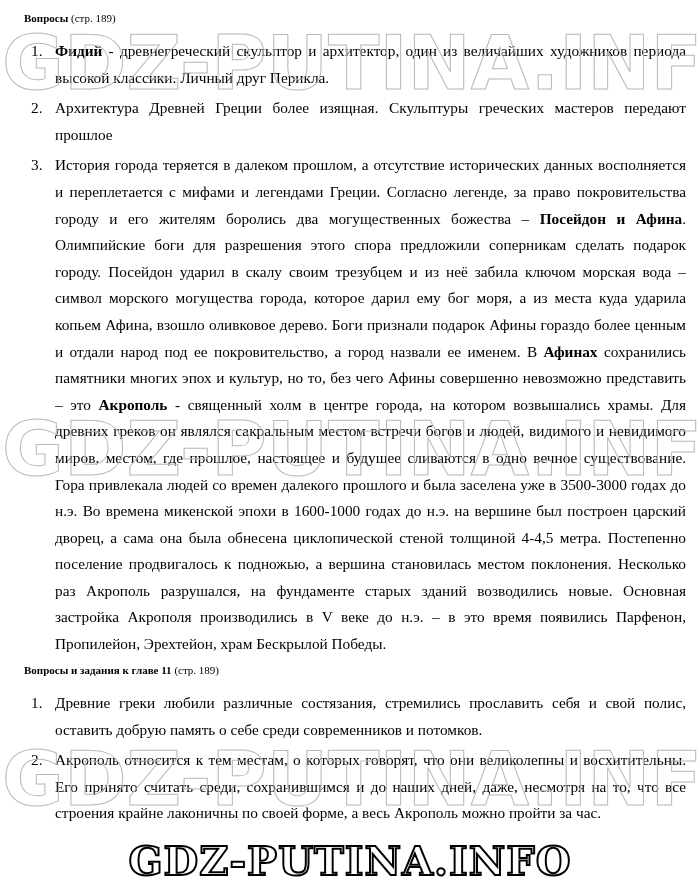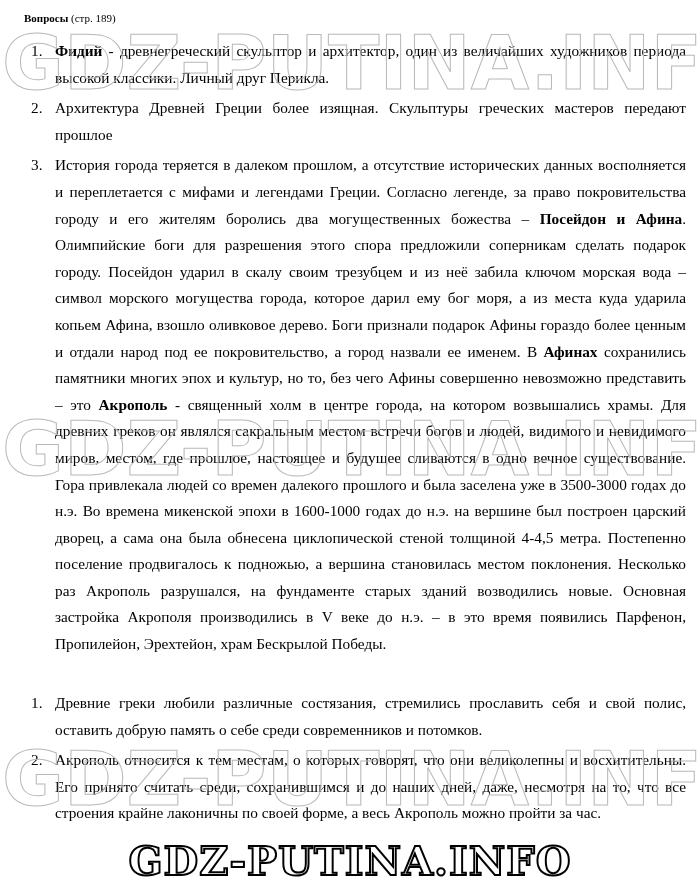--- a/index.html
+++ b/index.html
@@ -146,20 +146,23 @@
     <li class="qitem">
       <span class="num">2.</span>
       <span class="body">Архитектура Древней Греции более изящная. Скульптуры греческих мастеров передают прошлое</span>
     </li>
     <li class="qitem">
       <span class="num">3.</span>
       <span class="body">История  города теряется в далеком прошлом, а отсутствие исторических данных восполняется  и переплетается с мифами и легендами Греции. Согласно легенде, за право покровительства городу и его жителям боролись два могущественных божества – <b><b>Посейдон</b> и Афина</b>. Олимпийские боги для разрешения этого спора предложили соперникам сделать подарок городу. Посейдон ударил в скалу своим трезубцем и из неё забила ключом морская вода – символ морского могущества города, которое дарил ему бог моря, а из места куда ударила копьем Афина, взошло оливковое дерево. Боги признали подарок Афины гораздо более ценным и отдали народ под ее покровительство, а город назвали ее именем. В <b>Афинах</b> сохранились памятники многих эпох и культур, но то, без чего Афины совершенно невозможно представить – это <b>Акрополь</b> - священный холм в центре города, на котором возвышались храмы. Для древних греков он являлся сакральным местом встречи богов и людей, видимого и невидимого миров, местом, где прошлое, настоящее и будущее сливаются в одно вечное существование. Гора привлекала людей со времен далекого прошлого и была заселена уже в 3500-3000 годах до н.э. Во времена микенской эпохи в 1600-1000 годах до н.э. на вершине был построен царский дворец, а сама она была обнесена циклопической стеной толщиной 4-4,5 метра. Постепенно поселение продвигалось к подножью, а вершина становилась местом поклонения. Несколько раз Акрополь разрушался, на фундаменте старых зданий возводились новые. Основная застройка Акрополя производились в V веке до н.э. – в это время появились Парфенон, Пропилейон, Эрехтейон, храм Бескрылой Победы.</span>
     </li>
   </ol>
 
+  <div class="section-heading" id="heading-2">
+    <span class="h-strong">Вопросы и задания к главе 11</span><span class="h-plain"> (стр. 189)</span>
+  </div>
 
   <ol class="qlist" id="list-2">
     <li class="qitem">
       <span class="num">1.</span>
       <span class="body">Древние греки любили различные состязания, стремились прославить себя и свой полис, оставить добрую память о себе среди современников и потомков.</span>
     </li>
     <li class="qitem">
       <span class="num">2.</span>
       <span class="body">Акрополь относится к тем местам, о которых говорят, что они великолепны и восхитительны. Его принято считать среди, сохранившимся и до наших дней, даже, несмотря на то, что все строения крайне лаконичны по своей форме, а весь Акрополь можно пройти за час.</span>
     </li>

